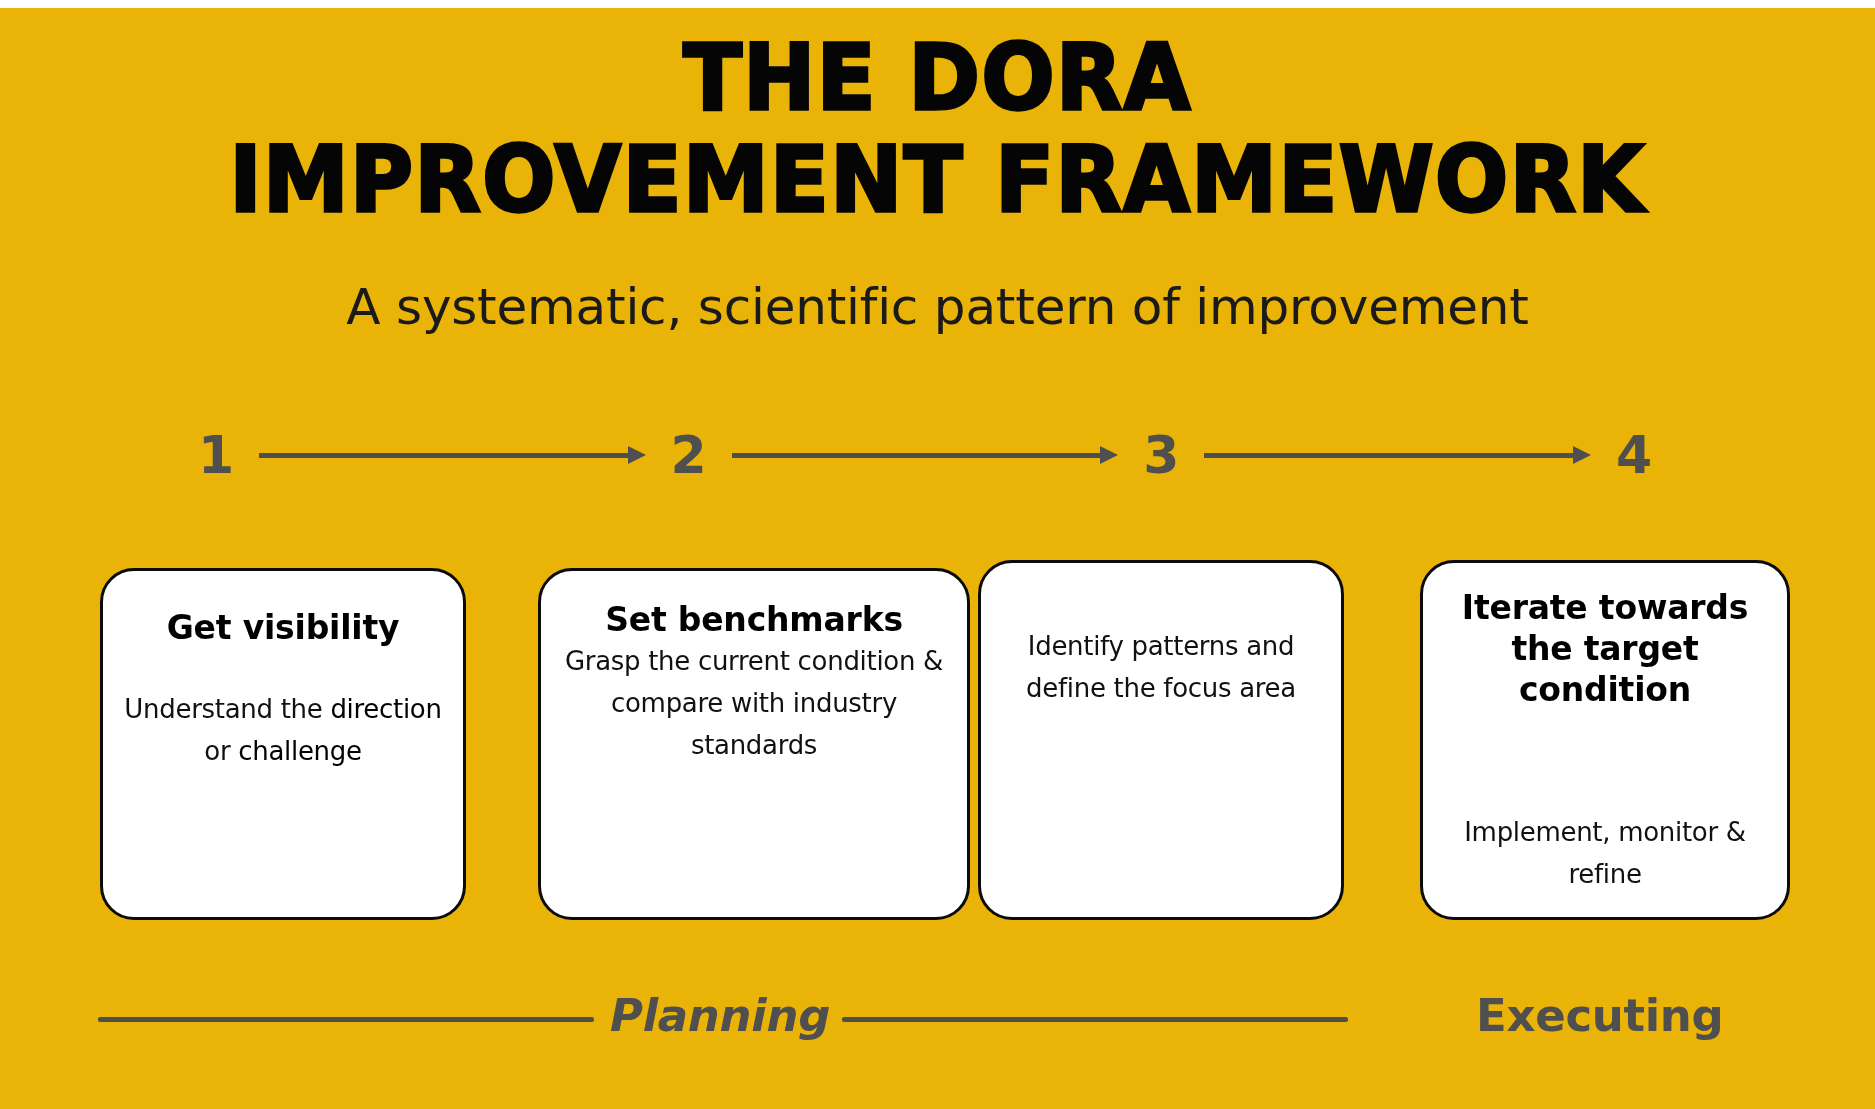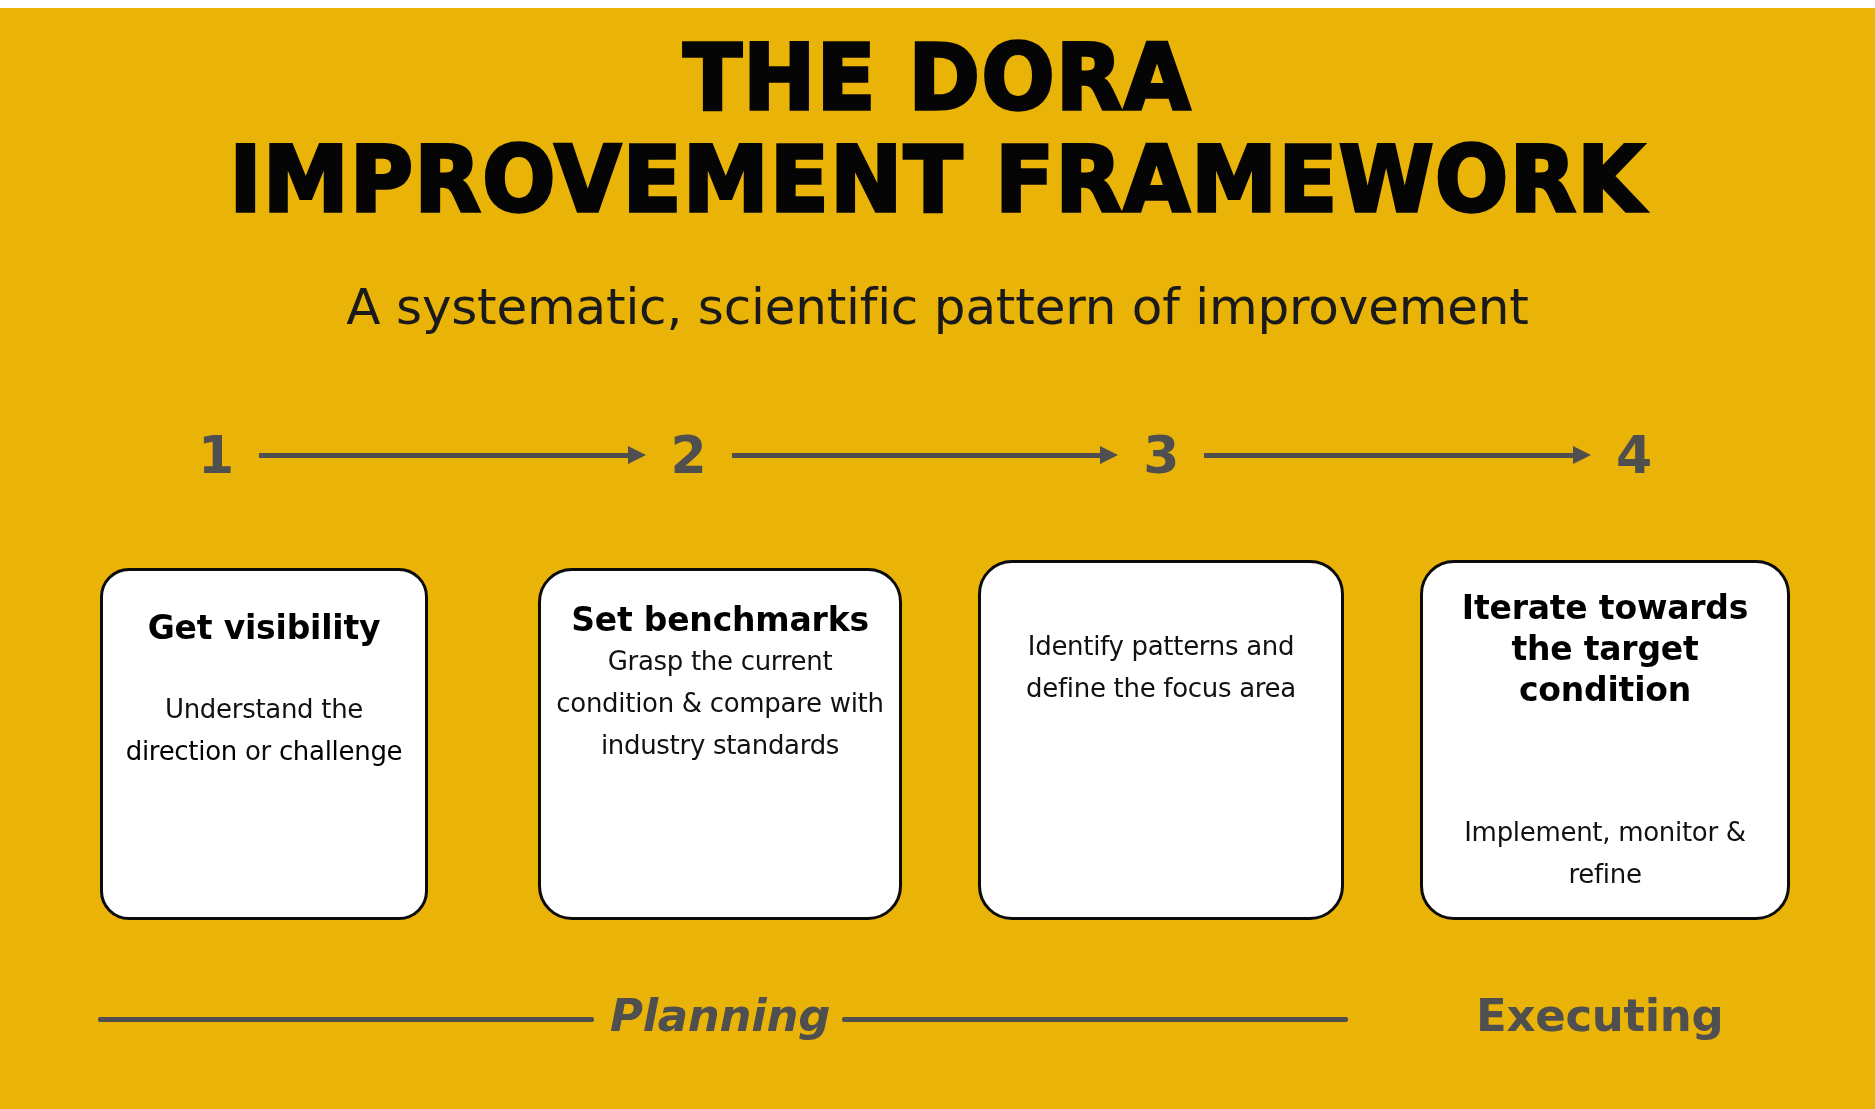--- a/index.html
+++ b/index.html
@@ -130,23 +130,23 @@
     font-size: 26px;
     line-height: 42px;
     color: #111111;
     letter-spacing: -0.3px;
   }
   .card-body b { font-weight: 400; color:#000; }
   .gap-lg { height: 40px; }
   .gap-sm { height: 0px; }
 
   
-  #card-1 { left: 100px;  top: 560px;  width: 328px; height: 352px; justify-content: flex-start; border-radius: 29px; }
+  #card-1 { left: 100px;  top: 560px;  width: 366px; height: 352px; justify-content: flex-start; }
   #card-1 .card-head { margin-top: 14px; }
-  #card-2 { left: 538px;  top: 560px;  width: 364px; height: 352px; justify-content: flex-start; }
+  #card-2 { left: 538px;  top: 560px;  width: 432px; height: 352px; justify-content: flex-start; }
   #card-2 .card-head { margin-top: 6px; }
   #card-3 { left: 978px;  top: 552px;  width: 366px; height: 360px; justify-content: flex-start; }
   #card-3 .card-head { margin-top: 4px; }
   #card-4 { left: 1420px; top: 552px;  width: 370px; height: 360px; justify-content: space-between; }
   #card-4 .card-head { margin-top: 2px; }
 
   
   .footer {
     position: absolute;
     left: 0;

